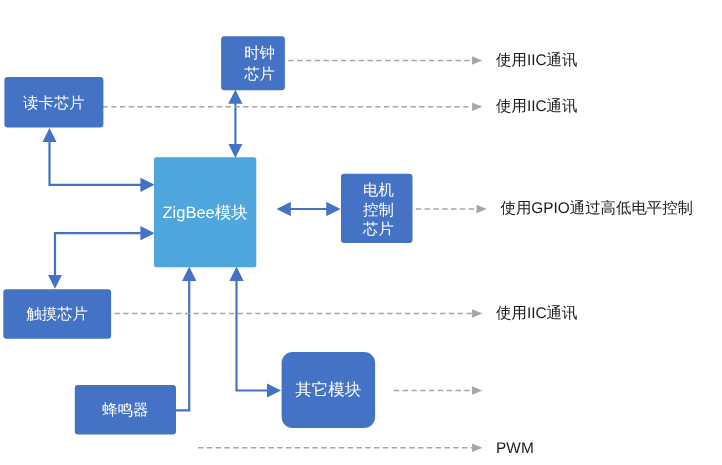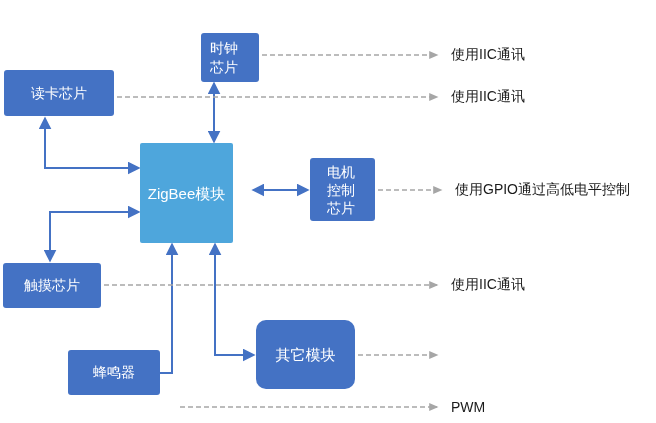--- a/index.html
+++ b/index.html
@@ -9,37 +9,37 @@
   --arrow:#4472C4;
   --dashed:#A6A6A6;
   --ann-text:#1A1A1A;
   --bg:#FFFFFF;
 }
 *{box-sizing:border-box;margin:0;padding:0;}
 body{background:#fff;font-family:"Liberation Sans",sans-serif;}
 .canvas{position:relative;width:656px;height:423px;background:var(--bg);overflow:hidden;}
 .layer{position:absolute;left:0;top:0;}
 .node{position:absolute;display:flex;align-items:center;justify-content:center;
-  text-align:left;background:var(--node-fill);color:var(--node-text);
+  text-align:right;background:var(--node-fill);color:var(--node-text);
   font-size:14px;line-height:19px;border-radius:3px;word-break:break-all;}
 .node-center{background:var(--center-fill);font-size:15px;border-radius:2px;}
 .node-rounded{border-radius:10px;font-size:15px;}
 .ann{position:absolute;transform:translateY(-50%);font-size:14px;color:var(--ann-text);white-space:nowrap;}
 .solid{stroke:var(--arrow);stroke-width:2;fill:none;}
 .dashed{stroke:var(--dashed);stroke-width:1.4;fill:none;stroke-dasharray:5 3;}
 .head-blue{fill:var(--arrow);}
 .head-gray{fill:var(--dashed);}
 
 .n-clock{left:201px;top:33px;width:58px;height:49px;padding:0 9px;}
-.n-card{left:4px;top:70px;width:110px;height:46px;}
+.n-card{left:4px;top:70px;width:90px;height:46px;}
 .n-zigbee{left:140px;top:143px;width:93px;height:100px;}
 .n-motor{left:310px;top:158px;width:65px;height:63px;padding:0 17px;line-height:18px;}
 .n-touch{left:3px;top:263px;width:98px;height:45px;}
 .n-buzzer{left:68px;top:350px;width:92px;height:45px;}
-.n-other{left:256px;top:320px;width:99px;height:69px;}
+.n-other{left:256px;top:320px;width:85px;height:69px;}
 
 .a-clock{left:451px;top:55px;}
 .a-card{left:451px;top:97px;}
 .a-motor{left:455px;top:190px;}
 .a-touch{left:451px;top:285px;}
 .a-other{left:451px;top:355px;}
 .a-buzzer{left:451px;top:407px;}
 </style>
 </head>
 <body>

